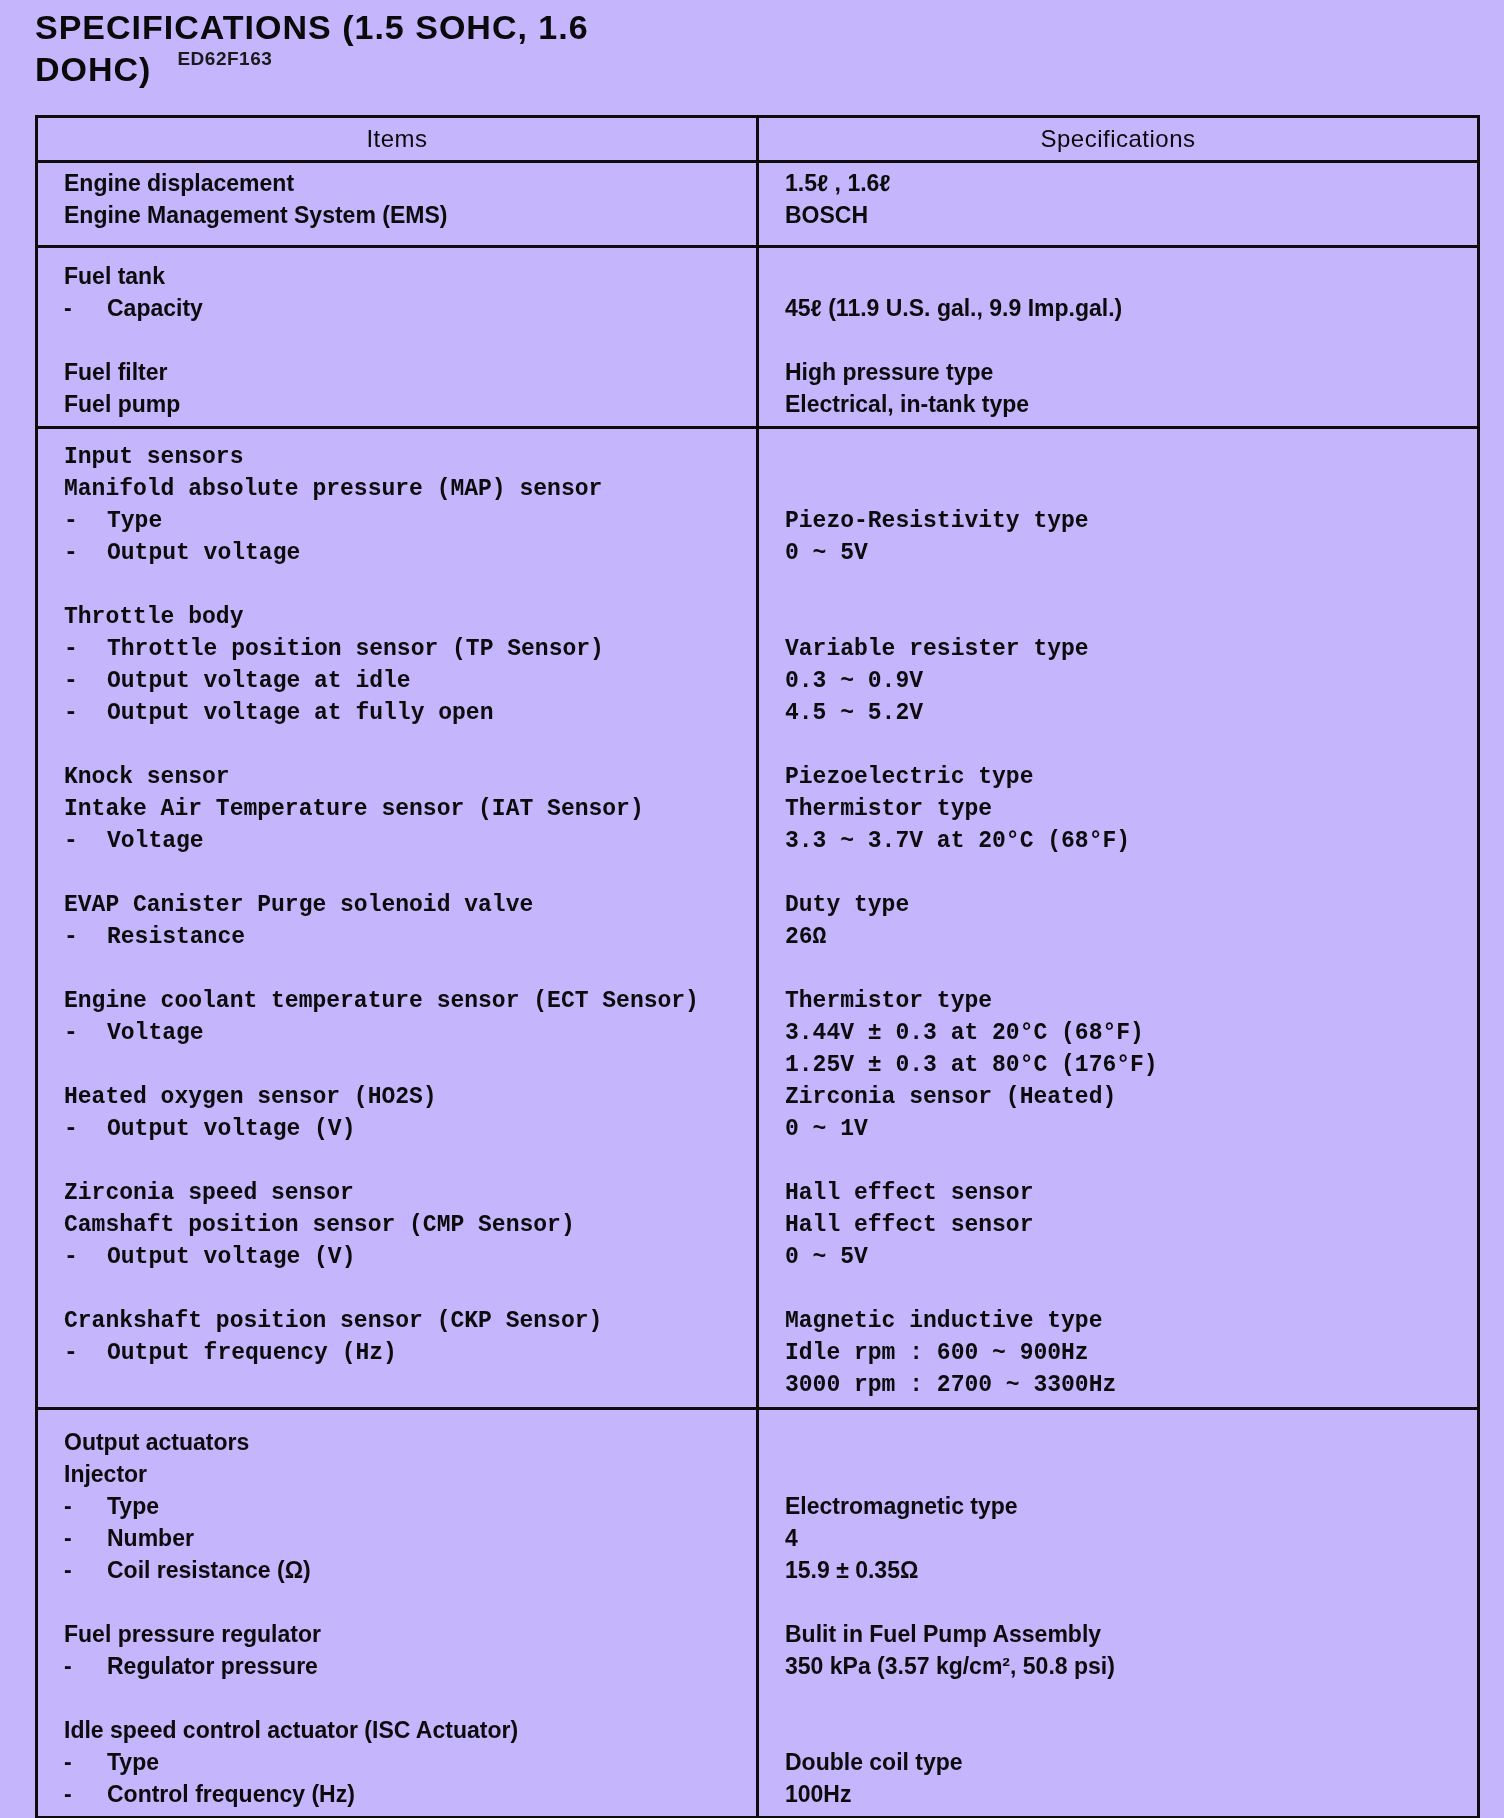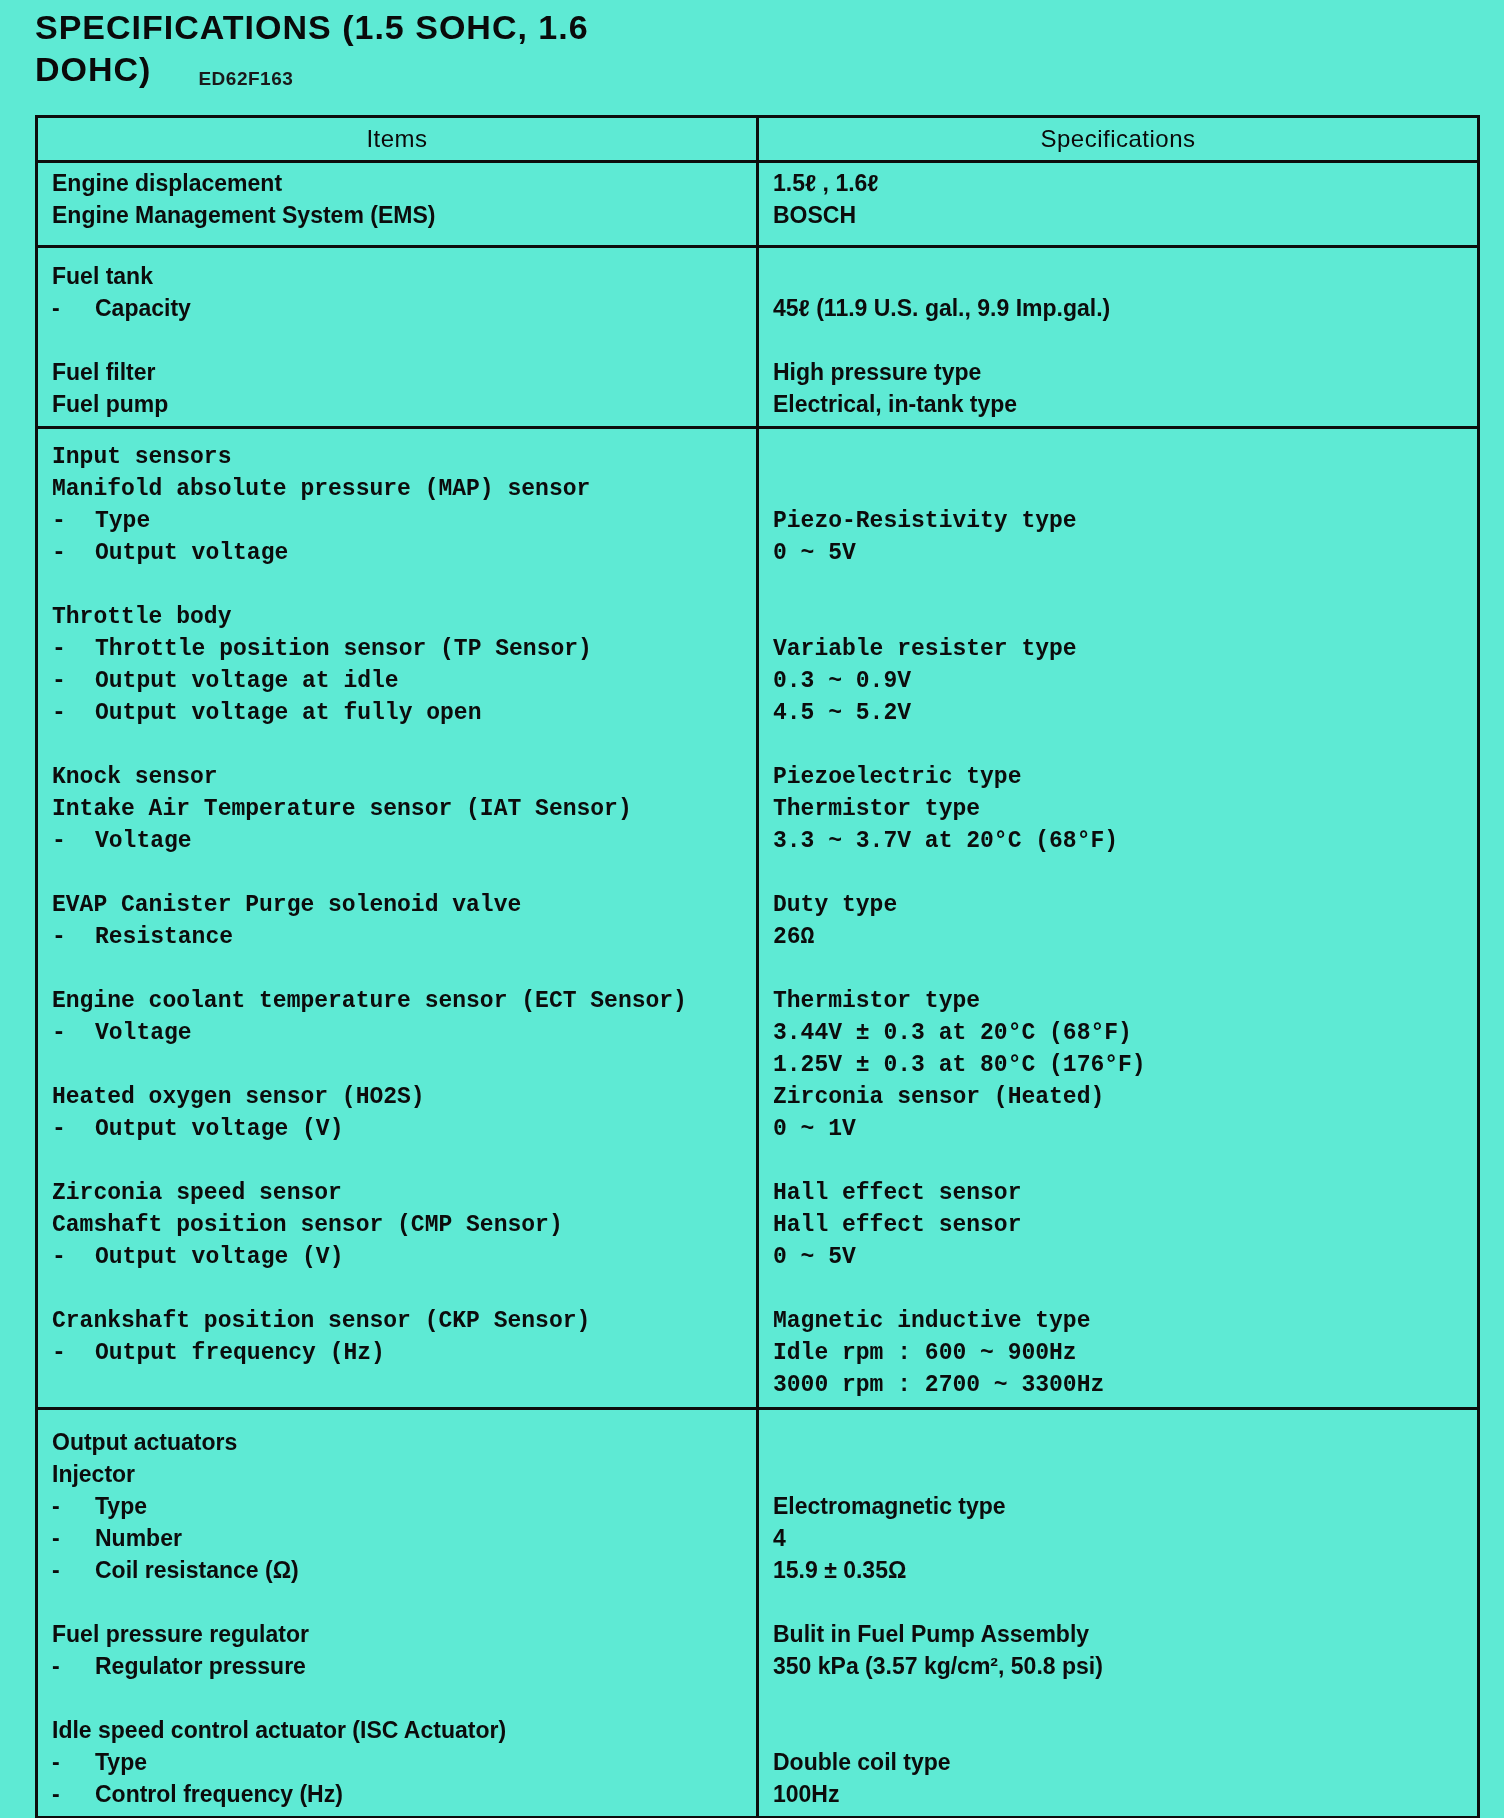--- a/index.html
+++ b/index.html
@@ -4,43 +4,43 @@
 <style>
   html, body {
     margin: 0;
     padding: 0;
     background: #ffffff;
   }
   .page {
     position: relative;
     width: 1504px;
     height: 1818px;
-    background: #5eead4;
+    background: #c4b5fd;
     font-family: "Liberation Sans", sans-serif;
     color: #0b0b0b;
     overflow: hidden;
   }
   
   .title-block {
     position: absolute;
     left: 35px;
     top: 6px;
   }
   .title-line {
     font-size: 34px;
     font-weight: 700;
     letter-spacing: 1px;
     line-height: 42px;
     color: #0a0a0a;
     white-space: nowrap;
   }
   .title-line2-wrap {
     display: flex;
-    align-items: flex-end;
-    gap: 47px;
+    align-items: flex-start;
+    gap: 26px;
   }
   .title-code {
     font-size: 19px;
     font-weight: 700;
     letter-spacing: 0.5px;
     color: #1a1a1a;
   }
   
   table.spec-table {
     position: absolute;
@@ -61,20 +61,21 @@
     height: 42px;
     font-size: 24px;
     font-weight: 400;
     text-align: center;
     vertical-align: middle;
     letter-spacing: 0.5px;
     color: #0a0a0a;
   }
   td .cell-inner {
     padding: 12px 10px 6px 14px;
+    margin-left: 12px;
   }
   tr.sec-engine td .cell-inner { padding-top: 4px; padding-bottom: 14px; }
   tr.sec-fuel td .cell-inner { padding-top: 12px; }
   tr.sec-input-sensors td .cell-inner { padding-top: 12px; font-family: Liberation Mono, monospace; }
   tr.sec-output-actuators td .cell-inner { padding-top: 16px; }
   .line {
     height: 32px;
     line-height: 32px;
     font-size: 23px;
     font-weight: 600;

